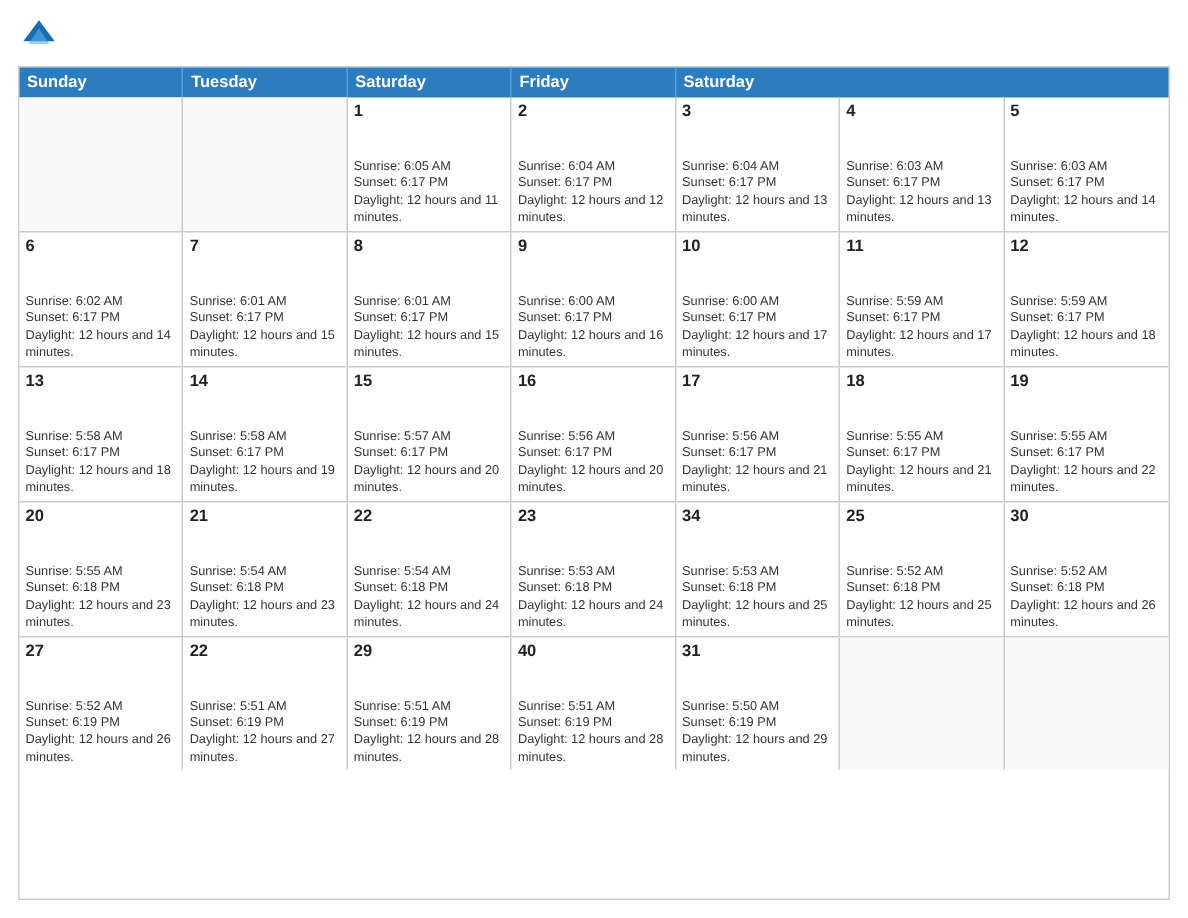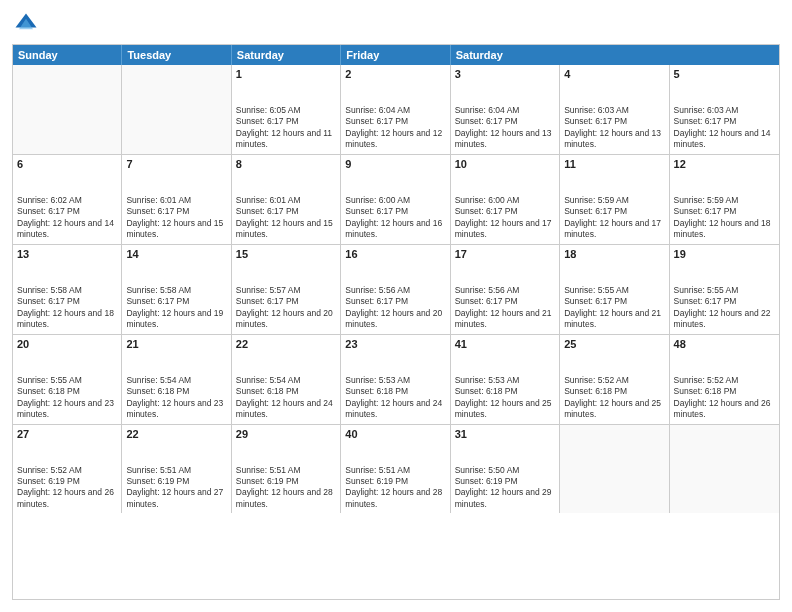--- a/index.html
+++ b/index.html
@@ -237,29 +237,29 @@
           </div>
           <div class="cal-cell">
             <div class="day-number">22</div>
             <div class="cell-text">Sunrise: 5:54 AM<br>Sunset: 6:18 PM<br>Daylight: 12 hours and 24 minutes.</div>
           </div>
           <div class="cal-cell">
             <div class="day-number">23</div>
             <div class="cell-text">Sunrise: 5:53 AM<br>Sunset: 6:18 PM<br>Daylight: 12 hours and 24 minutes.</div>
           </div>
           <div class="cal-cell">
-            <div class="day-number">41</div>
+            <div class="day-number">34</div>
             <div class="cell-text">Sunrise: 5:53 AM<br>Sunset: 6:18 PM<br>Daylight: 12 hours and 25 minutes.</div>
           </div>
           <div class="cal-cell">
             <div class="day-number">25</div>
             <div class="cell-text">Sunrise: 5:52 AM<br>Sunset: 6:18 PM<br>Daylight: 12 hours and 25 minutes.</div>
           </div>
           <div class="cal-cell">
-            <div class="day-number">48</div>
+            <div class="day-number">30</div>
             <div class="cell-text">Sunrise: 5:52 AM<br>Sunset: 6:18 PM<br>Daylight: 12 hours and 26 minutes.</div>
           </div>
         </div>
         <div class="cal-row">
           <div class="cal-cell">
             <div class="day-number">27</div>
             <div class="cell-text">Sunrise: 5:52 AM<br>Sunset: 6:19 PM<br>Daylight: 12 hours and 26 minutes.</div>
           </div>
           <div class="cal-cell">
             <div class="day-number">22</div>

